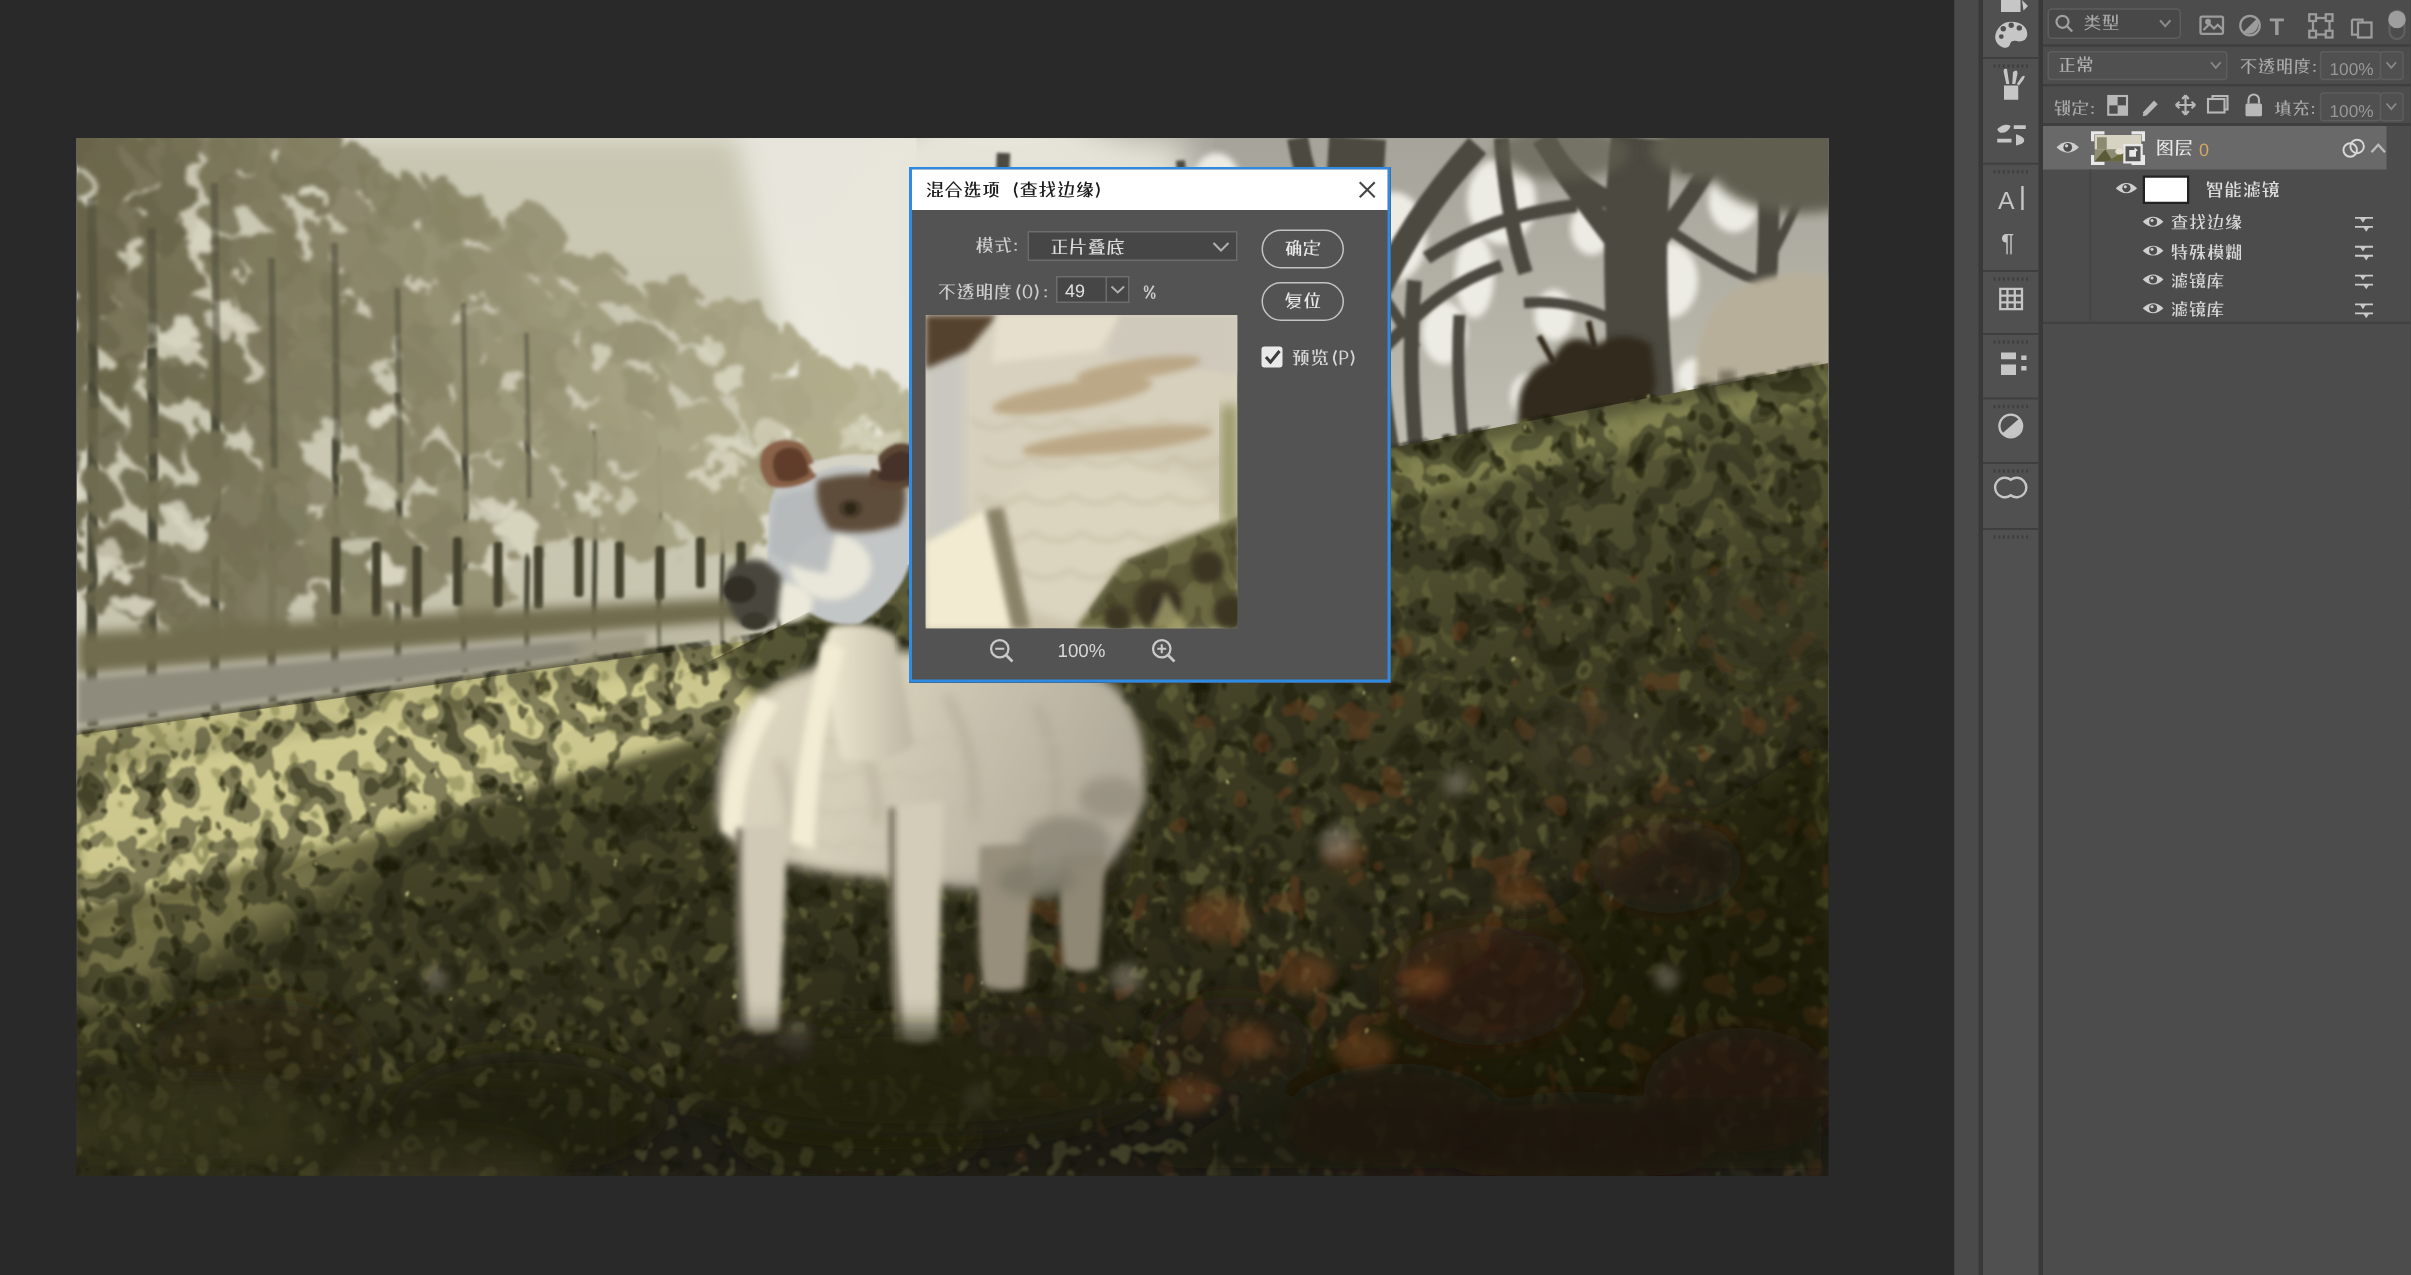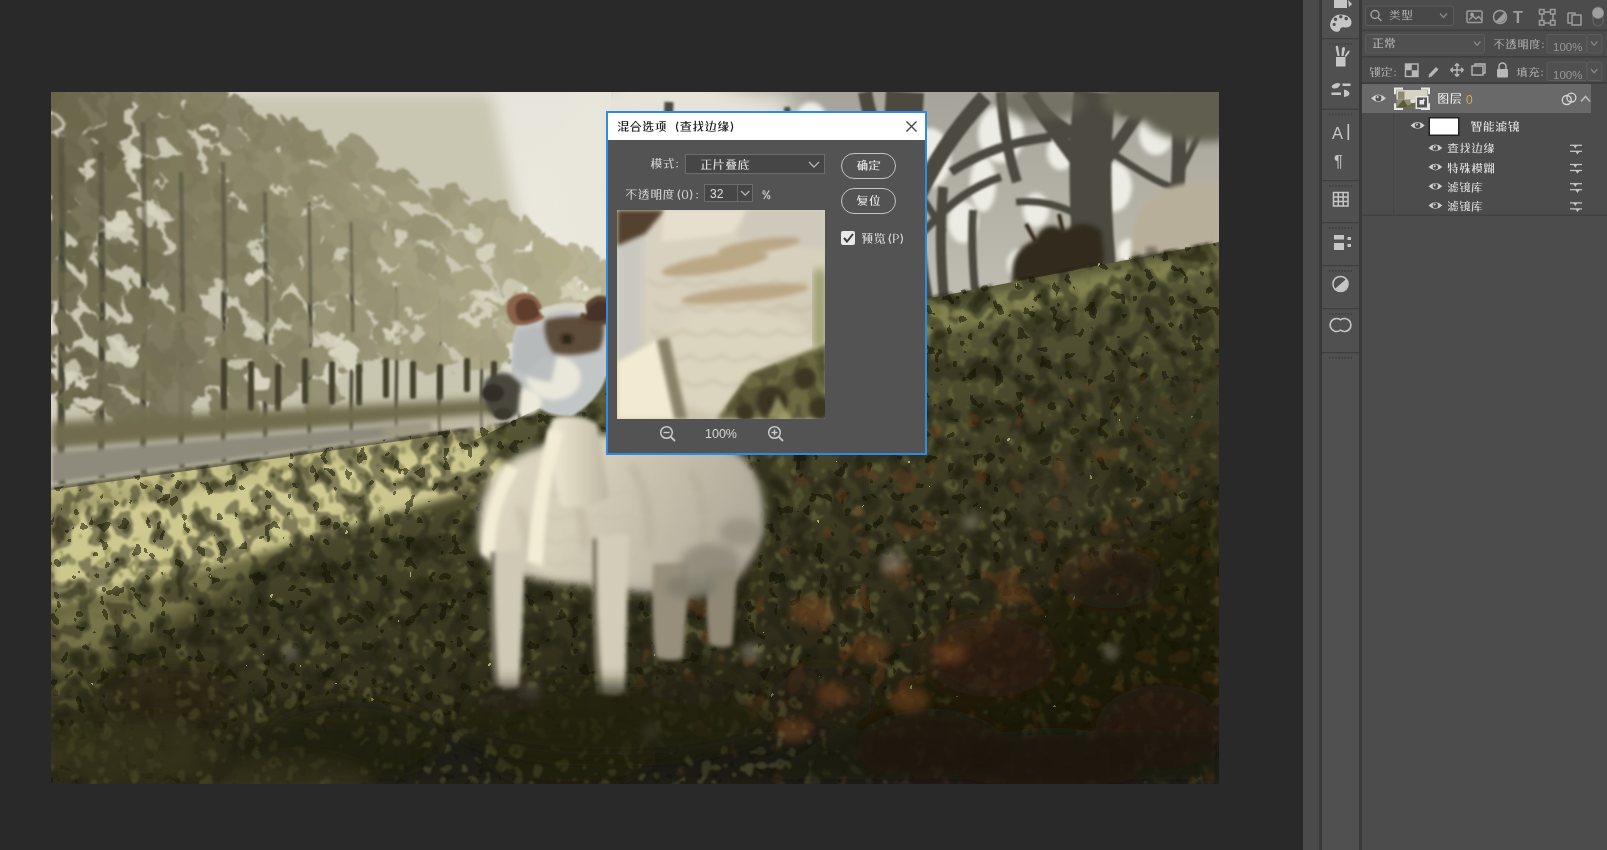--- a/index.html
+++ b/index.html
@@ -790,21 +790,21 @@
 <svg style="position:absolute;left:700px;top:155.9px;overflow:visible" width="50" height="18">
     <path transform="translate(0,13.1)" fill="#dddddd" d="M7.2 -4.3H11.3V-4.9H7.2V-8.8H11.3V-9.3H1.2V-8.8H6.0V-0.3H3.6V-5.5H2.4V-0.3H1.0V0.3H11.5V-0.3H7.2Z M23.9 -6.5H20.8V-10.2H19.6V-6.5H15.3L15.6 -10.1L14.4 -10.2L13.6 0.6L14.8 0.6L15.2 -3.8H20.1V0.7H21.3V-4.4H15.2L15.3 -5.9H23.9Z M27.3 -6.5H29.2L28.4 -6.0ZM36.1 -3.1V-4.3H27.5V-4.4H26.3V-3.1H27.5V-3.7H35.0V-3.1ZM36.6 0.5V-0.1H34.7V-3.3H28.9V-3.4H27.7V-0.1H25.9V0.5ZM33.5 -2.2H28.9V-2.7H33.5ZM33.5 -1.1H28.9V-1.7H33.5ZM33.5 -0.1H28.9V-0.5H33.5ZM27.9 -7.1 30.8 -8.0 34.5 -7.2 34.8 -7.7 32.0 -8.3 35.5 -9.4 35.4 -9.7H26.9V-9.2H32.6L30.7 -8.6L28.5 -9.1L28.1 -8.6L29.5 -8.2L27.4 -7.6ZM36.4 -6.7 36.4 -7.0H31.8H31.7H26.1V-6.5H27.0L26.5 -6.0L27.6 -5.6L26.2 -4.9L27.0 -4.4L28.6 -5.2L30.6 -4.4L31.2 -4.9L29.3 -5.7L31.7 -7.0V-6.5H31.9L31.3 -6.0L32.6 -5.5L31.7 -5.0L32.5 -4.5L33.5 -5.1L35.6 -4.4L36.2 -4.9L34.3 -5.6ZM31.9 -6.5H34.4L33.4 -5.9Z M43.5 -0.0 45.6 1.0 46.2 0.4 44.1 -0.6ZM42.0 -5.9 44.5 -6.2 45.2 -3.7H42.0ZM46.6 -3.1H48.9V-3.7H46.4L45.6 -6.3L48.9 -6.8L48.7 -7.4L40.9 -6.3V0.7L43.9 -0.9L43.6 -1.5L42.0 -0.6V-3.1H45.4L46.5 0.6L49.2 0.1L49.0 -0.5L47.4 -0.2ZM45.0 -10.1H43.8V-8.4H40.3L40.3 -8.6L39.1 -8.7L38.3 0.8L39.5 0.9L40.2 -7.8H49.4V-8.4H45.0Z"></path>
   </svg>
 <svg class="abs" style="left:808px;top:161px" width="12" height="8">
     <path d="M1 1 l5 5 5 -5" fill="none" stroke="#b0b0b0" stroke-width="1.4"></path>
   </svg>
 <svg style="position:absolute;left:624.8125px;top:185.9px;overflow:visible" width="74" height="18">
     <path transform="translate(0,13.1)" fill="#cccccc" d="M11.7 -9.5H0.9V-8.9H6.2L0.9 -3.3L1.7 -2.9L5.6 -7.0V0.7H6.8V-6.0L10.9 -2.9L11.6 -3.3L6.8 -7.1V-8.2H6.8L7.5 -8.9H11.7Z M15.0 -0.6 16.1 -1.7 15.1 -3.2 16.7 -6.5H13.3V-5.9H15.2L13.9 -3.2L14.8 -1.8L13.4 -0.1L20.1 0.6L24.1 0.1L24.0 -0.5L20.1 -0.1ZM17.3 -5.2 19.9 -7.0V-5.2H17.8V-4.6H18.9L17.0 -1.2L18.1 -0.9L20.1 -4.6H21.5L20.9 -3.0H22.5L22.0 -1.5L20.2 -1.6L20.1 -1.0L22.9 -0.8L24.0 -3.6H22.3L22.9 -5.2H21.1V-7.0L23.5 -5.2L24.2 -5.6L21.6 -7.6H24.1V-8.2H21.1V-9.3L23.4 -9.7L23.1 -10.3L17.4 -9.2L17.6 -8.6L19.9 -9.0V-8.2H16.7V-7.6H19.4L16.6 -5.6ZM14.9 -10.3 13.8 -10.0 15.2 -7.1 16.2 -7.3Z M27.5 -5.3H29.5V-2.4H27.5ZM32.8 -5.7H35.0V-3.1H32.7ZM29.5 -5.9H27.5V-8.7H29.5ZM35.0 -6.3H32.8L33.0 -9.2H35.0ZM26.3 -9.5V-1.1H27.5V-1.8H29.5V-1.8H30.7V-9.3H27.5V-9.5ZM33.0 -10.1 31.8 -10.2 31.2 0.8 32.5 0.9 32.6 -2.5H35.0V0.0L33.4 -0.1L33.4 0.5L36.2 0.7V-9.8H33.0Z M48.1 -3.5H40.8V-2.9H46.4Q45.5 -2.1 44.2 -1.4L41.6 -2.3L41.2 -1.8L43.5 -0.9Q42.4 -0.4 41.2 -0.1L41.5 0.5Q43.0 0.1 44.4 -0.6L47.8 0.6L48.2 0.1L45.2 -1.0Q46.2 -1.7 47.0 -2.3Q47.8 -3.0 48.1 -3.5ZM43.2 -4.9V-6.6H45.6V-4.9ZM45.6 -7.9V-7.2H43.2V-7.9H42.0V-7.2H40.4V-6.6H42.0V-4.3H45.6V-4.1H46.8V-6.6H48.9V-7.2H46.8V-7.9ZM44.9 -10.1H43.7V-8.8H40.1L40.2 -9.1L39.0 -9.1L38.5 0.6L39.7 0.6L40.1 -8.2H49.0V-8.8H44.9Z M54.3 0.8 55.4 0.5Q53.9 -2.5 53.9 -4.4Q53.9 -6.3 55.4 -9.3L54.3 -9.7Q53.5 -8.0 53.1 -6.7Q52.6 -5.5 52.6 -4.4Q52.6 -3.4 53.0 -2.2Q53.5 -0.9 54.3 0.8Z M62.0 -4.6Q62.0 -3.5 61.7 -2.6Q61.5 -1.7 61.1 -1.2Q60.7 -0.7 60.1 -0.7Q59.5 -0.7 59.1 -1.1Q58.6 -1.6 58.3 -2.5Q58.0 -3.3 58.0 -4.4Q58.0 -5.5 58.3 -6.5Q58.6 -7.5 59.1 -8.2Q59.5 -8.8 60.0 -8.8Q60.5 -8.8 61.0 -8.3Q61.4 -7.8 61.7 -6.8Q62.0 -5.8 62.0 -4.6ZM56.8 -4.4Q56.8 -3.1 57.2 -2.1Q57.6 -1.1 58.4 -0.6Q59.1 -0.1 60.1 -0.1Q61.1 -0.1 61.8 -0.6Q62.5 -1.2 62.8 -2.2Q63.2 -3.2 63.2 -4.6Q63.2 -6.1 62.8 -7.2Q62.4 -8.3 61.6 -8.8Q60.9 -9.4 60.0 -9.4Q59.1 -9.4 58.4 -8.7Q57.6 -8.1 57.2 -6.9Q56.8 -5.8 56.8 -4.4Z M64.7 0.5 65.8 0.8Q66.6 -0.9 67.0 -2.2Q67.4 -3.4 67.4 -4.4Q67.4 -5.5 67.0 -6.7Q66.6 -8.0 65.8 -9.7L64.7 -9.3Q66.2 -6.3 66.2 -4.4Q66.2 -2.5 64.7 0.5Z M71.4 -5.0H72.8V-6.2H71.4ZM71.4 -0.9H72.8V-2.1H71.4Z"></path>
   </svg>
 <div class="abs" style="left:704px;top:184px;width:34px;height:18px;background:#464646;border:1px solid #6c6c6c"></div>
-<span class="abs" style="left:710px;top:186.5px;font-size:12px;color:#e0e0e0">32</span>
+<span class="abs" style="left:710px;top:186.5px;font-size:12px;color:#e0e0e0">49</span>
 <div class="abs" style="left:738px;top:184px;width:15px;height:18px;background:#464646;border:1px solid #6c6c6c;border-left:none"></div>
 <svg class="abs" style="left:740px;top:190px" width="11" height="7">
     <path d="M1 1 l4.2 4 4.2 -4" fill="none" stroke="#b0b0b0" stroke-width="1.3"></path>
   </svg>
 <svg style="position:absolute;left:762px;top:185.9px;overflow:visible" width="9" height="18">
     <path transform="translate(0,13.1)" fill="#cccccc" d="M7.7 -8.4 6.6 -8.9 1.4 -0.3 2.4 0.1ZM7.3 -2.0Q7.3 -1.7 7.2 -1.3Q7.2 -0.9 7.1 -0.7Q7.0 -0.5 6.8 -0.5Q6.5 -0.5 6.4 -0.9Q6.2 -1.3 6.2 -2.1Q6.2 -2.5 6.3 -2.9Q6.4 -3.3 6.5 -3.5Q6.6 -3.7 6.8 -3.7Q6.9 -3.7 7.0 -3.5Q7.2 -3.2 7.2 -2.8Q7.3 -2.4 7.3 -2.0ZM5.2 -2.1Q5.2 -1.0 5.6 -0.4Q6.1 0.2 6.8 0.2Q7.3 0.2 7.7 -0.1Q8.0 -0.4 8.2 -0.9Q8.4 -1.5 8.4 -2.0Q8.4 -2.6 8.2 -3.1Q8.0 -3.7 7.6 -4.0Q7.2 -4.3 6.8 -4.3Q6.3 -4.3 6.0 -4.0Q5.6 -3.7 5.4 -3.2Q5.2 -2.7 5.2 -2.1ZM2.6 -6.6Q2.6 -6.2 2.6 -5.9Q2.5 -5.5 2.4 -5.3Q2.3 -5.1 2.1 -5.1Q1.9 -5.1 1.7 -5.5Q1.6 -5.9 1.6 -6.7Q1.6 -7.1 1.6 -7.5Q1.7 -7.9 1.8 -8.1Q2.0 -8.3 2.1 -8.3Q2.2 -8.3 2.4 -8.1Q2.5 -7.8 2.6 -7.4Q2.6 -7.0 2.6 -6.6ZM0.5 -6.7Q0.5 -5.6 1.0 -5.0Q1.4 -4.4 2.2 -4.4Q2.7 -4.4 3.0 -4.7Q3.4 -5.0 3.5 -5.5Q3.7 -6.1 3.7 -6.6Q3.7 -7.2 3.5 -7.7Q3.3 -8.2 2.9 -8.6Q2.6 -8.9 2.1 -8.9Q1.6 -8.9 1.3 -8.6Q0.9 -8.3 0.7 -7.8Q0.5 -7.3 0.5 -6.7Z"></path>
   </svg>
 <div class="abs" style="left:841px;top:153px;width:55px;height:26px;border:1.5px solid #c4c4c4;border-radius:13px"></div>
 <svg style="position:absolute;left:856.0px;top:157.4px;overflow:visible" width="25" height="18">
     <path transform="translate(0,13.1)" fill="#e8e8e8" d="M9.3 -3.0V-4.0H10.2V-2.3H9.3V-2.5ZM8.3 -2.5V-2.3H7.3V-4.0H8.3V-3.0ZM10.2 -4.6H9.3V-6.4H10.2ZM8.3 -4.6H7.3V-6.4H8.3ZM6.8 0.6 7.2 -1.7H8.3V-0.4H9.3V-1.7H10.2V-0.2L9.3 -0.3L9.2 0.3L11.4 0.5V-7.0H9.3L10.0 -9.8H8.1L8.2 -10.0L7.2 -10.3L5.9 -8.3V-8.9H1.1V-8.3H3.1L1.1 -3.0L2.2 -2.8L2.3 -3.1V0.2H3.5V-0.7H4.4V-0.3H5.6V-6.2H3.5L4.3 -8.3H5.8L5.5 -7.8L6.5 -7.4L7.7 -9.2H8.6L8.2 -7.0H7.3V-7.1H6.1V-1.8L5.6 0.5ZM4.4 -1.3H3.5V-5.6H4.4Z M18.9 -3.2H22.4V-3.8H18.9V-5.8H21.7V-6.4H15.2V-5.8H17.7V-1.1L15.0 -1.7L15.8 -4.7L14.7 -4.8L13.2 0.4L14.4 0.5L14.8 -1.1L20.5 0.2H23.3V-0.5H20.7L18.9 -0.9ZM19.0 -10.2H17.8V-8.5H14.5V-8.8H13.3V-6.0H14.5V-7.9H22.9L22.2 -6.1L23.3 -5.9L24.3 -8.5H19.0Z"></path>

